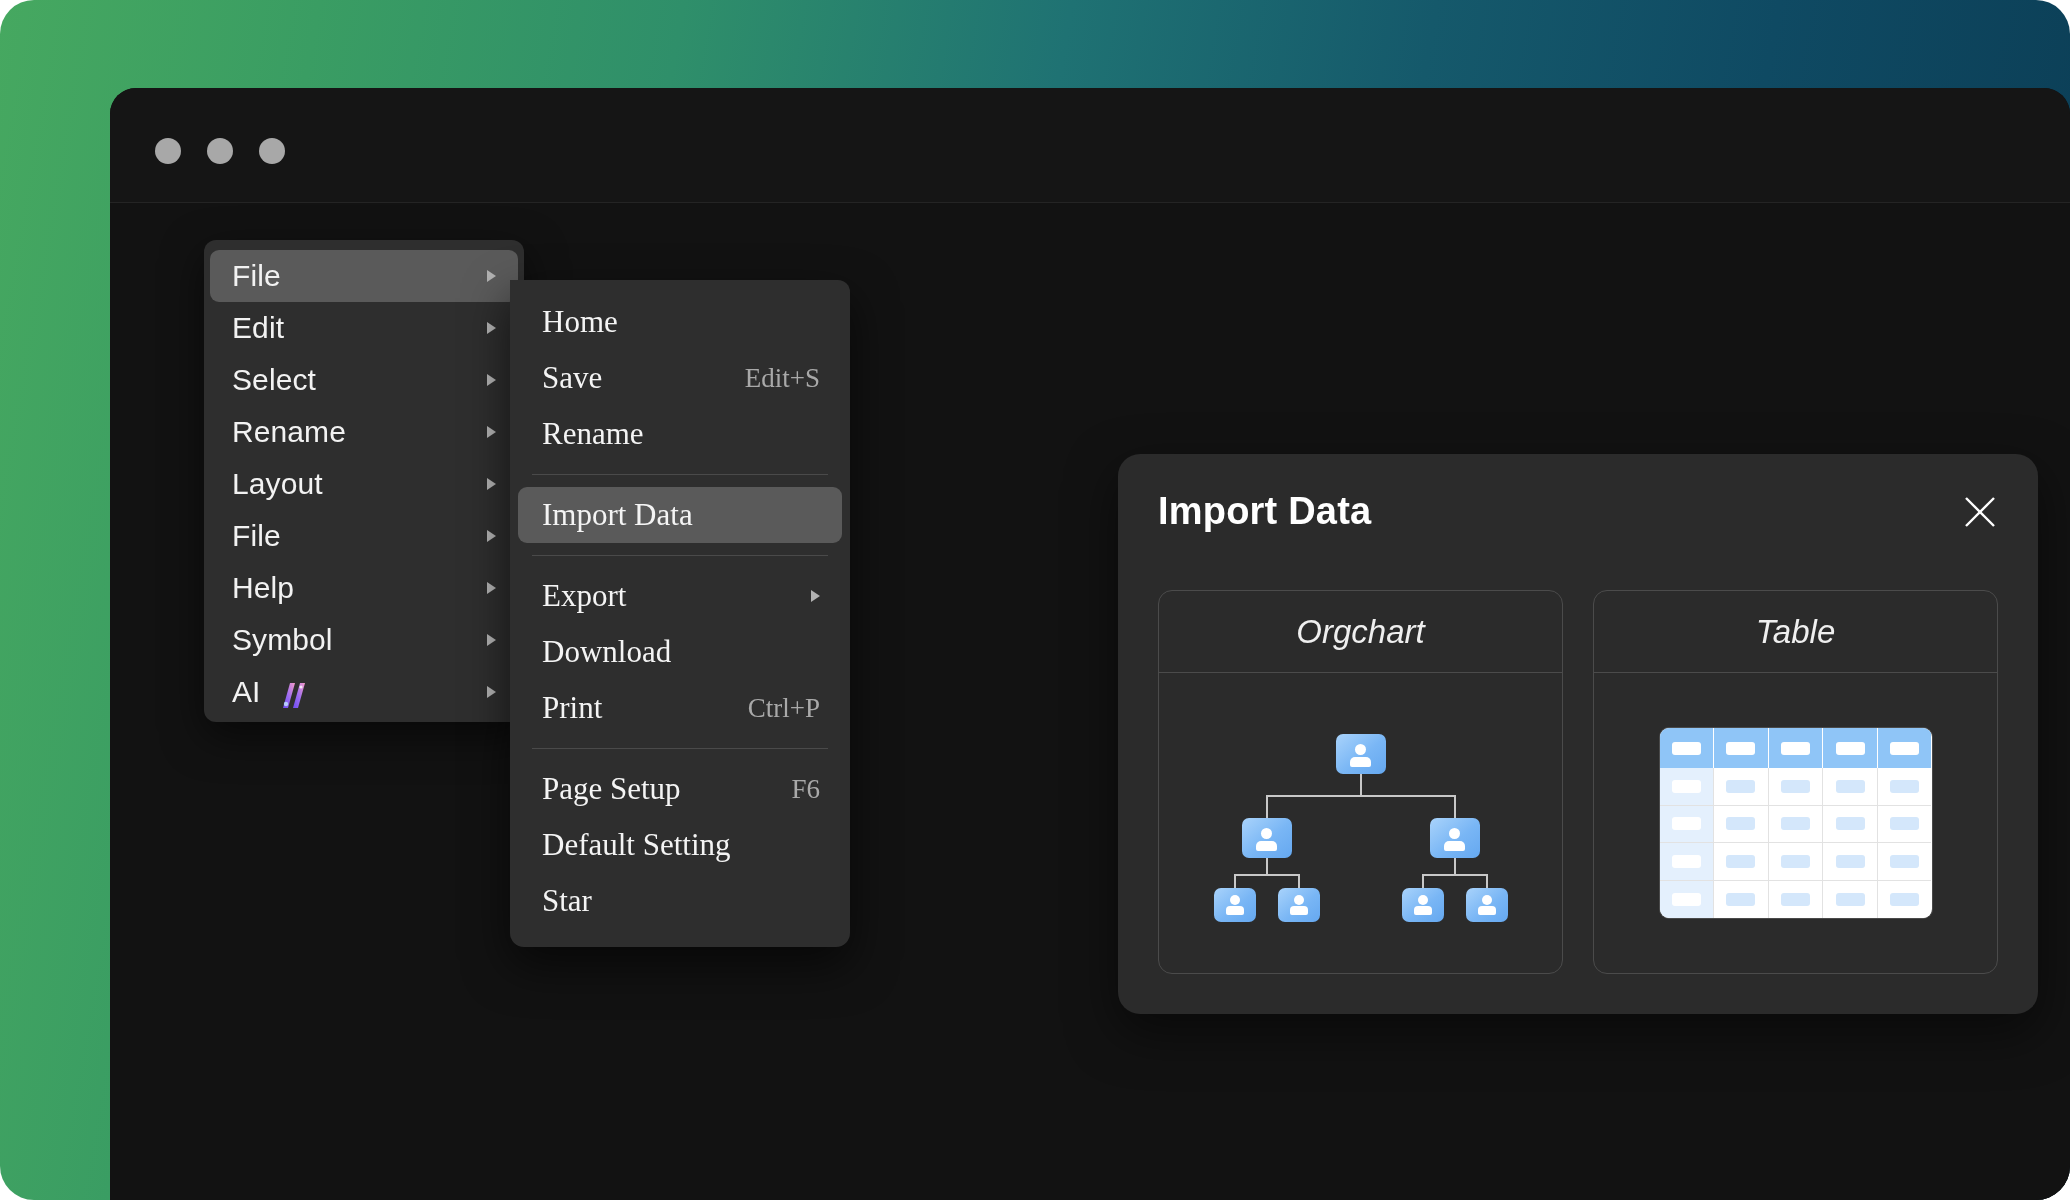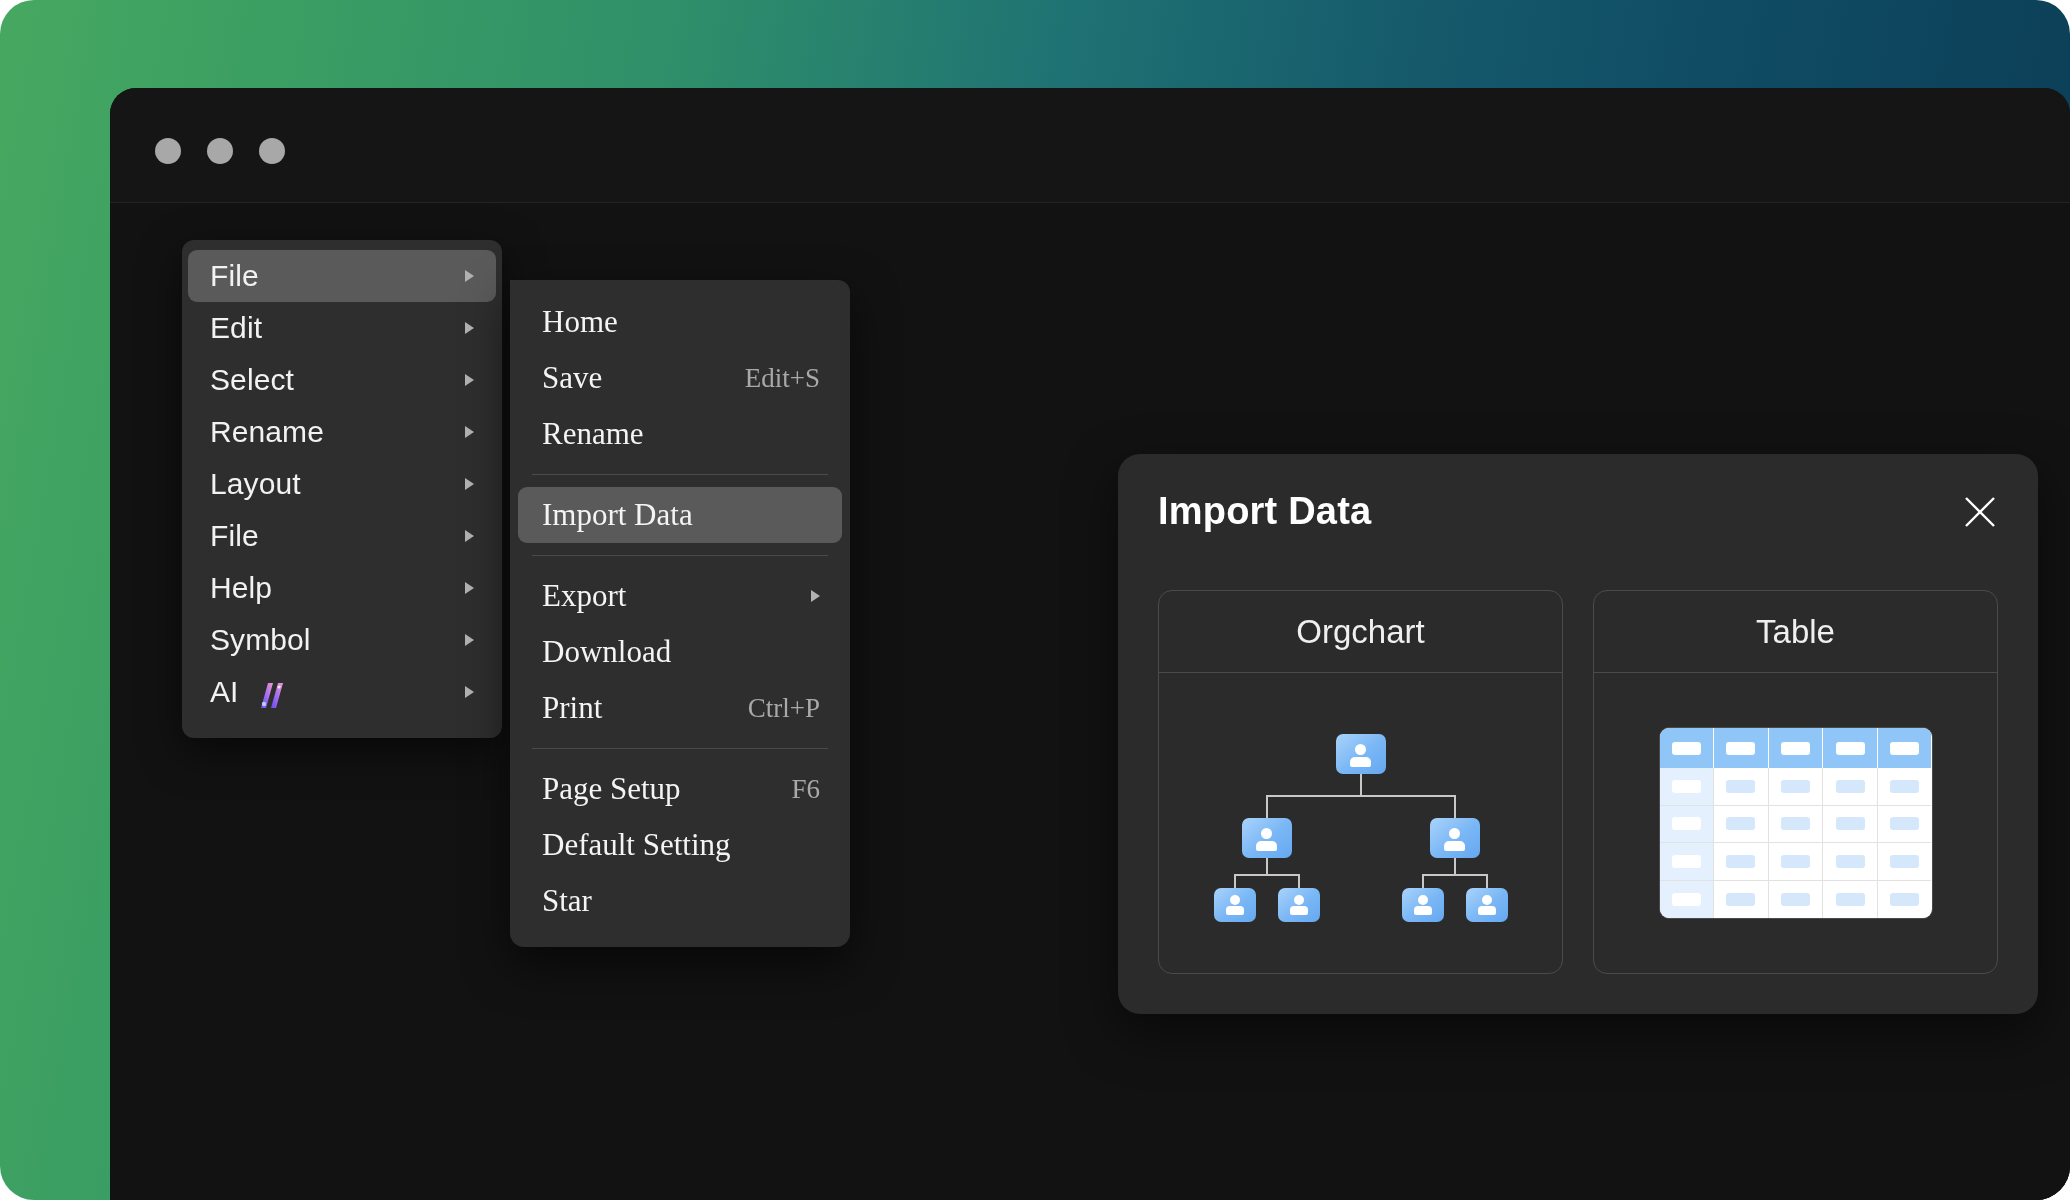--- a/index.html
+++ b/index.html
@@ -53,25 +53,25 @@
 
   #app-canvas {
     position:absolute; left:0; top:115px;
     width:100%; height:997px;
     background:#121212;
   }
 
   
   #menu-primary {
     position:absolute;
-    left:72px; top:152px;
+    left:94px; top:152px;
     width:320px;
     background:#2e2e2e;
     border-radius:12px;
-    padding:10px 0 20px 0;
+    padding:10px 0 4px 0;
     box-shadow:0 14px 40px rgba(0,0,0,.55);
     z-index:30;
   }
   .m1-item {
     position:relative;
     height:52px;
     margin:0 6px;
     border-radius:9px;
     display:flex; align-items:center;
     padding:0 16px 0 22px;
@@ -163,20 +163,21 @@
     right:34px; top:34px;
     width:48px; height:48px;
     display:flex; align-items:center; justify-content:center;
   }
   #dialog-cards {
     position:absolute;
     left:40px; top:136px;
     right:40px; bottom:40px;
     display:flex;
     gap:30px;
+    font-style:italic;
   }
   .import-card {
     flex:1;
     border:1px solid #4b4b4b;
     border-radius:14px;
     display:flex;
     flex-direction:column;
     overflow:hidden;
   }
   .card-head {

